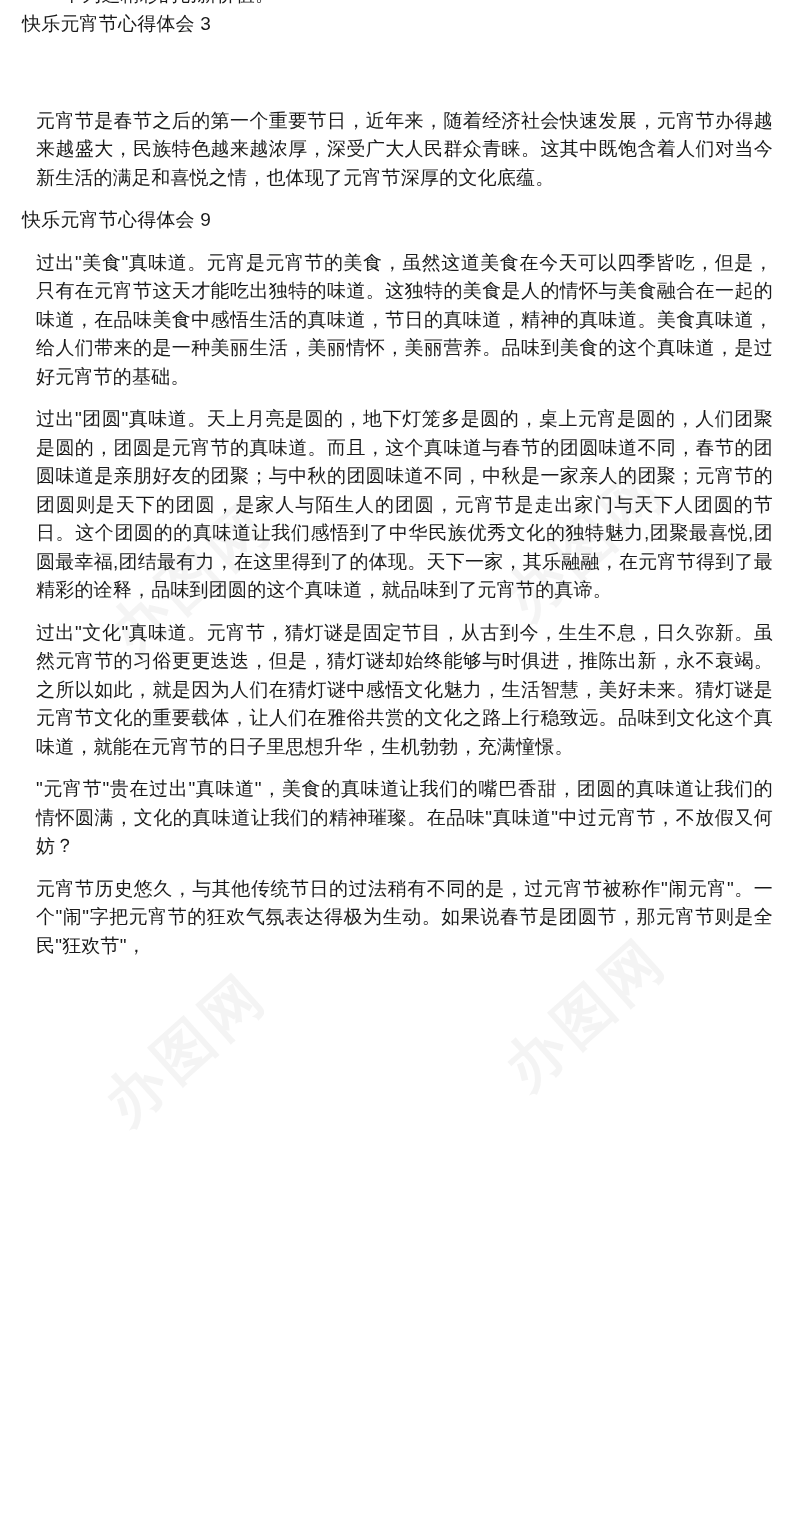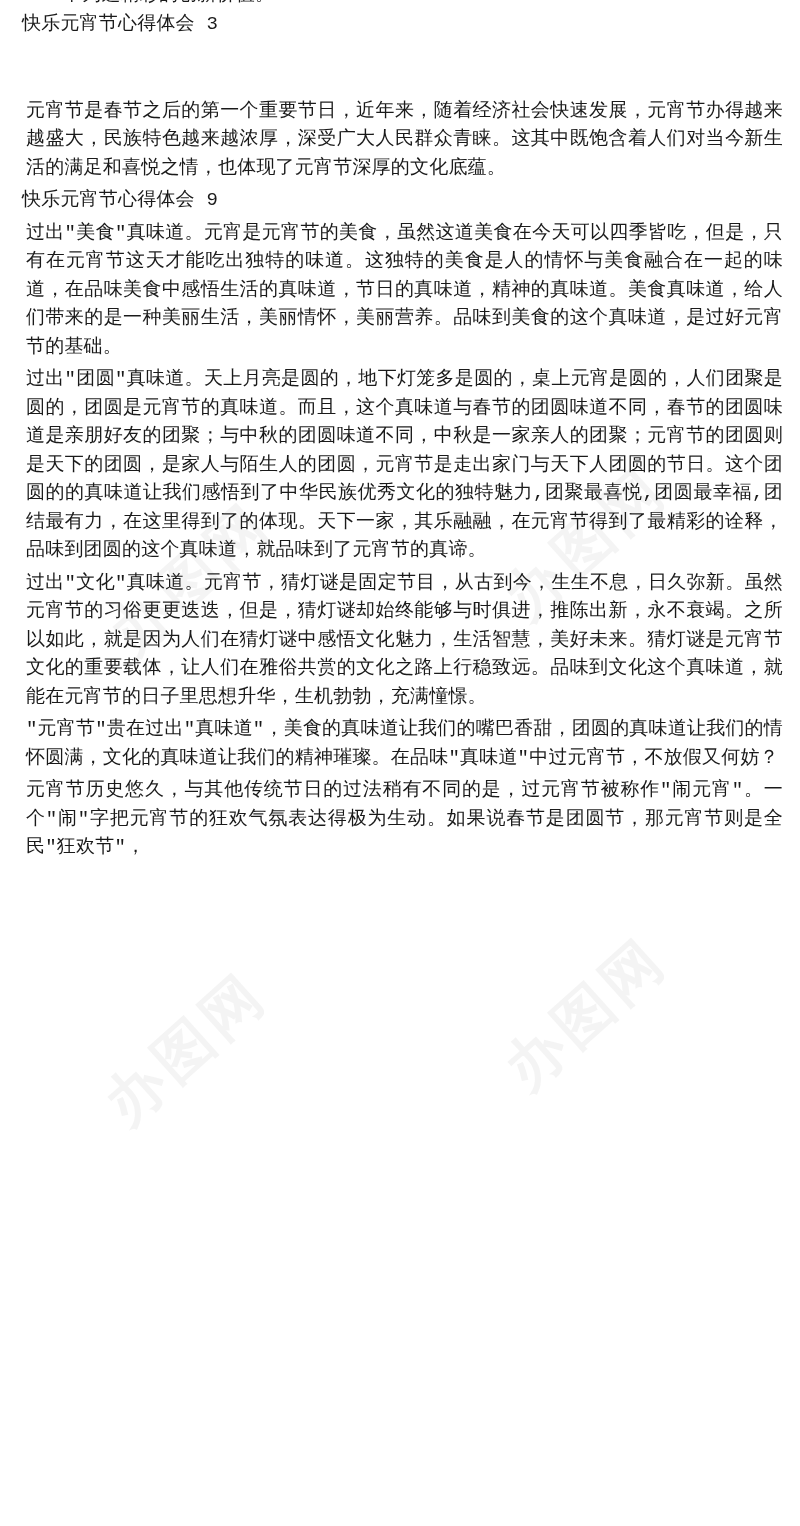--- a/index.html
+++ b/index.html
@@ -17,42 +17,41 @@
   }
   .doc {
     position: relative;
     width: 765px;
     padding: 0 13px 0 22px;
     font-size: 19px;
     line-height: 28.5px;
     letter-spacing: 0.2px;
     text-align: justify;
     z-index: 2;
-    font-family: Liberation Mono, monospace;
   }
   
   .clip-line {
     height: 10px;
     overflow: hidden;
     position: relative;
   }
   .clip-line .inner {
     display: block;
     position: relative;
     margin-top: -19px;      
     padding-left: 41px;
     white-space: nowrap;
   }
   .heading {
     text-align: left;
   }
   .spacer-2line {
     height: 54px;
   }
-  .para { margin: 4px; }
+  .para { margin: 14px; }
   
   .wm {
     position: absolute;
     z-index: 1;
     font-size: 58px;
     font-weight: bold;
     color: rgba(150, 150, 150, 0.10);
     transform: rotate(-42deg);
     letter-spacing: 6px;
     white-space: nowrap;

